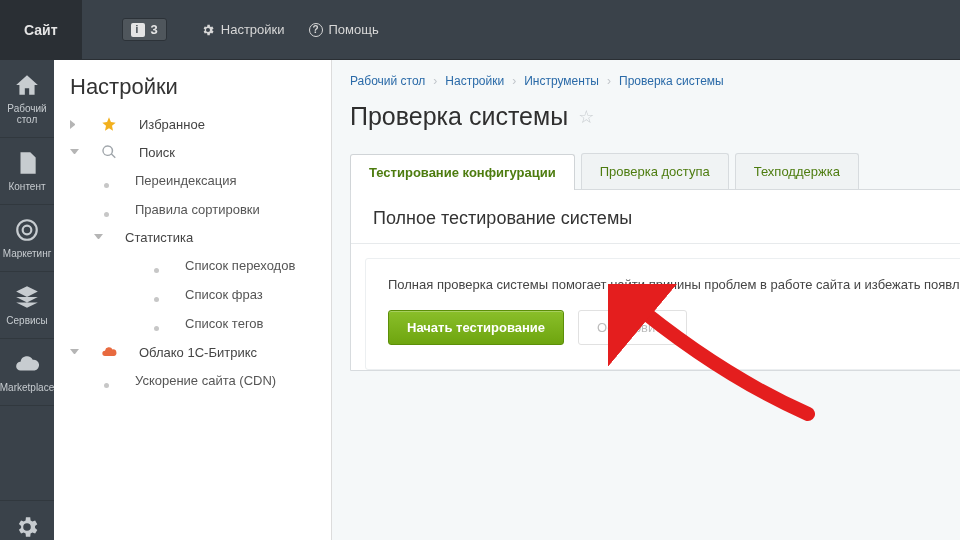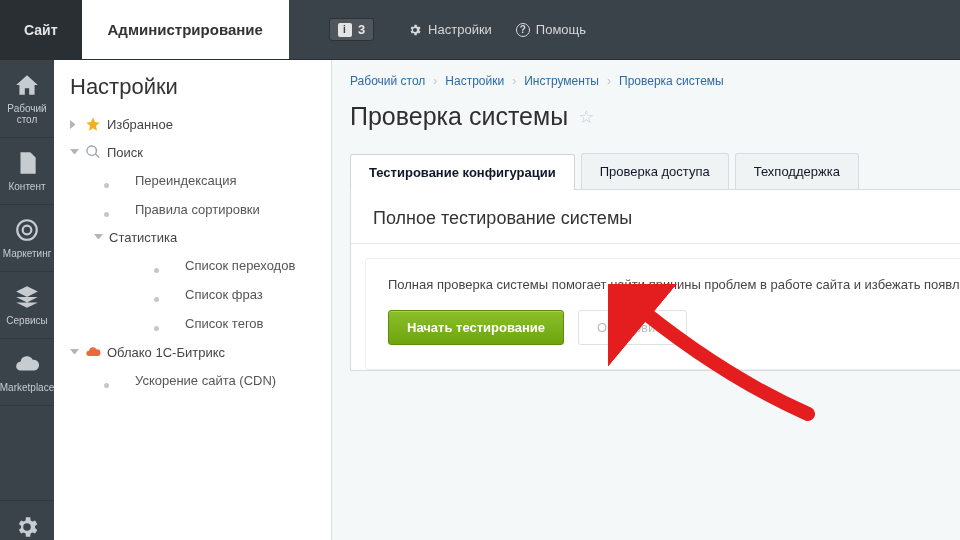--- a/index.html
+++ b/index.html
@@ -26,63 +26,62 @@
   .rail-item { display: flex; flex-direction: column; align-items: center; justify-content: center; gap: 5px; color: #c7ccd0; font-size: 10px; padding: 12px 2px; cursor: pointer; border-bottom: 1px solid #31383e; }
   .rail-item svg { width: 26px; height: 26px; fill: #c7ccd0; }
   .rail-item span { text-align: center; line-height: 1.1; }
   .rail-bottom { margin-top: auto; }
   .rail-gear { display: flex; align-items: center; justify-content: center; height: 52px; border-top: 1px solid #31383e; cursor: pointer; }
   .rail-gear svg { width: 26px; height: 26px; fill: #c7ccd0; }
 
   
   .submenu { width: 278px; background: #fff; border-right: 1px solid #dcdcdc; padding: 14px 0 10px 0; font-size: 13px; color: #444; overflow: hidden; }
   .submenu h2 { font-size: 22px; font-weight: normal; color: #333; padding: 0 16px 10px; }
-  .tree-row { display: flex; align-items: center; gap: 6px; padding: 6px 4px 6px 16px; cursor: pointer; }
+  .tree-row { display: flex; align-items: center; gap: 22px; padding: 6px 4px 6px 16px; cursor: pointer; }
   .caret { width: 9px; height: 9px; display: inline-block; }
   .caret.right { border-left: 5px solid #b5b5b5; border-top: 4px solid transparent; border-bottom: 4px solid transparent; }
   .caret.down { border-top: 5px solid #b5b5b5; border-left: 4px solid transparent; border-right: 4px solid transparent; margin-top: 2px;}
   .tree-ic { width: 16px; height: 16px; display: inline-flex; align-items: center; justify-content: center; }
   .tree-ic svg { width: 16px; height: 16px; fill: #a0a6ab; }
   .star svg { fill: #f2b01e; }
   .cloud svg { fill: #e86a3f; }
   .child { padding-left: 50px; display: flex; align-items: flex-end; gap: 26px; padding-top: 7px; padding-bottom: 7px; cursor: pointer; color: #555; }
   .bullet { width: 5px; height: 5px; border-radius: 50%; background: #c7c7c7; flex: 0 0 5px; }
   .child.deep { padding-left: 74px; margin-left: 26px; }
 
   
   .main { flex: 1; background: #f5f8f9; padding: 14px 0 4px 18px; overflow: hidden; }
   .breadcrumb { font-size: 12px; color: #8a8a8a; display: flex; align-items: center; gap: 8px; }
   .breadcrumb a { color: #2a6aa8; text-decoration: none; cursor: pointer; }
   .breadcrumb .sep { color: #c0c5ca; }
   h1.page-title { font-size: 25px; font-weight: normal; color: #2f2f2f; margin-top: 14px; display: flex; align-items: center; gap: 10px; }
   .star-outline { color: #c8ccd0; font-size: 18px; cursor: pointer; }
 
   .tabs { display: flex; gap: 6px; margin-top: 22px; }
-  .tab { background: #f0f3f4; border: 1px solid #d7dbde; border-bottom: none; padding: 10px 18px; font-size: 13px; color: #0f172a; border-radius: 3px 3px 0 0; cursor: pointer; }
+  .tab { background: #f0f3f4; border: 1px solid #d7dbde; border-bottom: none; padding: 10px 18px; font-size: 13px; color: #4d7c0f; border-radius: 3px 3px 0 0; cursor: pointer; }
   .tab.active { background: #fff; font-weight: bold; border-color: #d0d4d7; position: relative; top: 1px; }
 
   .panel { background: #fff; border: 1px solid #d7dbde; border-radius: 0 3px 0 0; margin-right: -20px; padding: 0; }
   .panel h3 { font-size: 18px; font-weight: normal; color: #333; padding: 18px 22px 14px; border-bottom: 1px solid #e7eaec; }
   .panel .inner { padding: 18px 22px 24px; margin: 14px 14px 0; border: 1px solid #eceff1; border-radius: 3px; }
   .desc { font-size: 13px; color: #454545; margin-bottom: 18px; white-space: nowrap; }
   .btn-row { display: flex; align-items: flex-end; gap: 14px; }
   .btn-green { background: linear-gradient(#8abf2a,#6ea50f); color: #fff; border: 1px solid #5c8f08; border-radius: 3px; padding: 9px 18px; font-size: 13px; font-weight: bold; cursor: pointer; box-shadow: inset 0 1px 0 rgba(255,255,255,.25); }
   .btn-gray { background: #fff; color: #bcbcbc; border: 1px solid #e1e1e1; border-radius: 3px; padding: 9px 18px; font-size: 13px; cursor: not-allowed; }
 
   
   .arrow-wrap { position: absolute; left: 608px; top: 284px; pointer-events: none; }
   .arrow-wrap svg { width: 220px; height: 150px; }
 
 </style>
 </head>
 <body>
 
 <div class="topbar">
   <div class="tab-site">Сайт</div>
-  <div class="tab-admin">Администрирование</div>
 
   <div class="top-chip">
     <div class="notif">
       <span class="square"></span>
       <span>3</span>
     </div>
   </div>
 
   <div class="top-link">
     <span class="gear-small">

